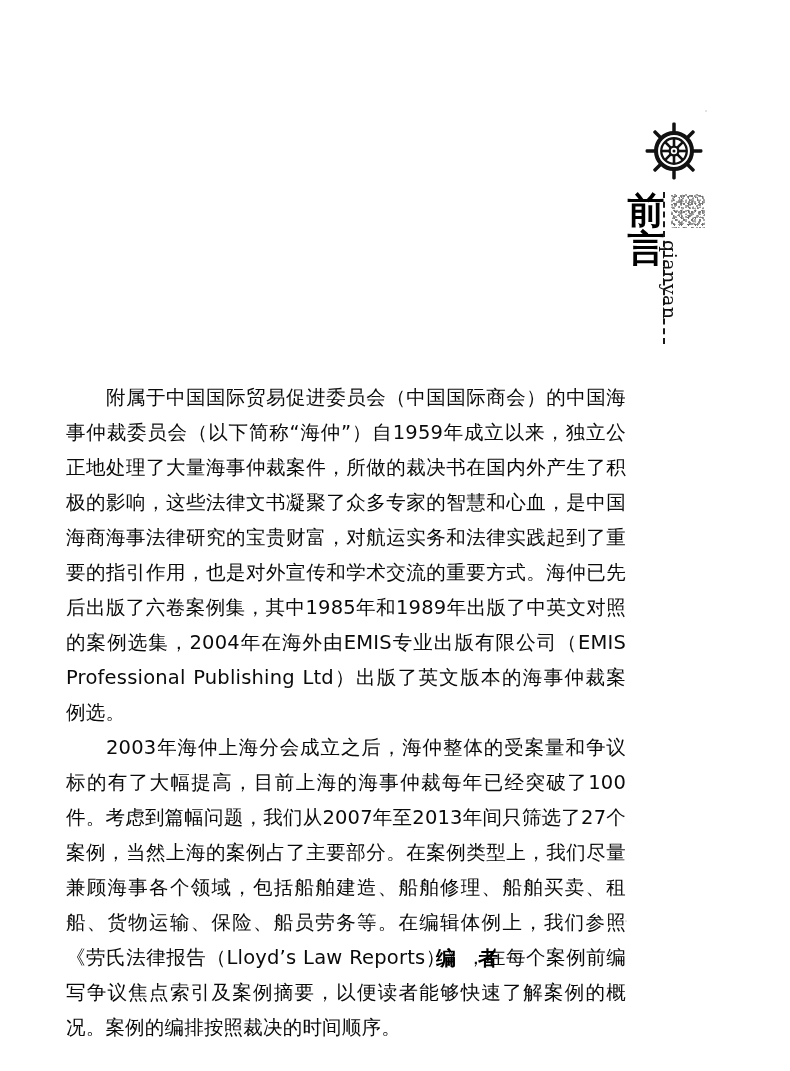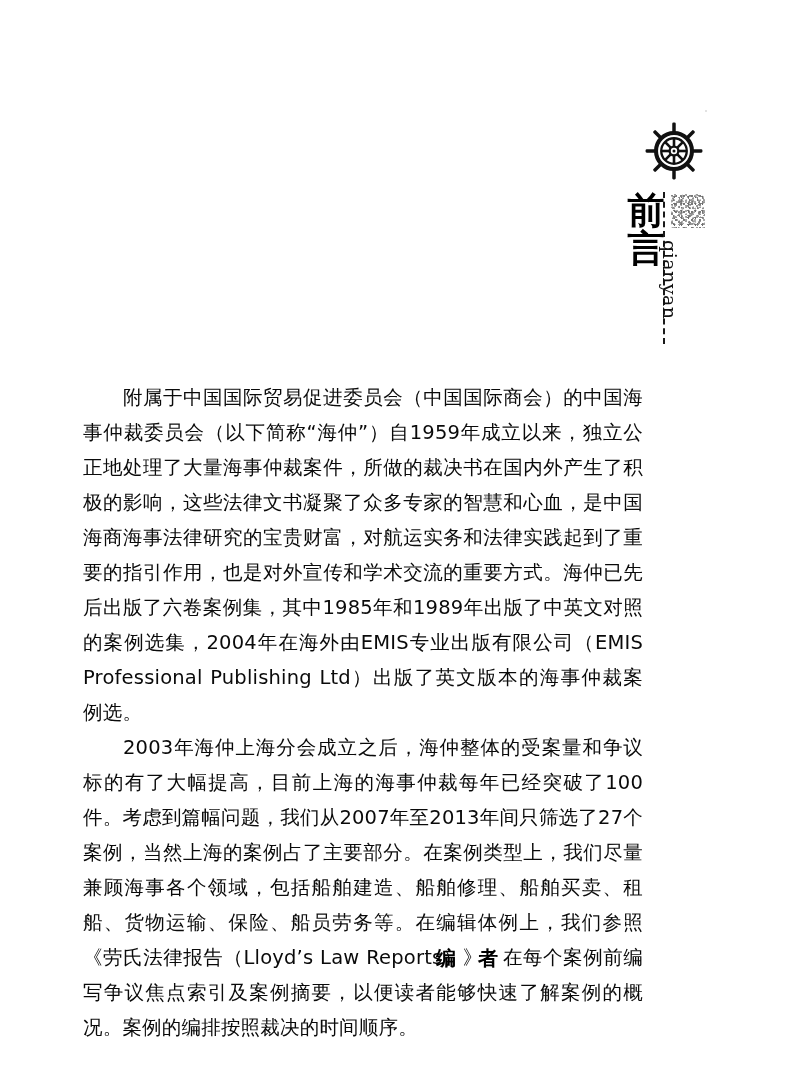--- a/index.html
+++ b/index.html
@@ -109,21 +109,21 @@
     font-size: 19px;
     letter-spacing: 0.5px;
     color: #111111;
     white-space: nowrap;
     line-height: 22px;
   }
 
   
   .body-text {
     position: absolute;
-    left: 83px;
+    left: 66px;
     top: 380px;
     width: 560px;
   }
   .para {
     font-family: "DejaVu Sans", sans-serif;
     font-size: 19.5px;
     line-height: 35px;
     color: #0a0a0a;
     text-align: justify;
     text-justify: inter-character;

